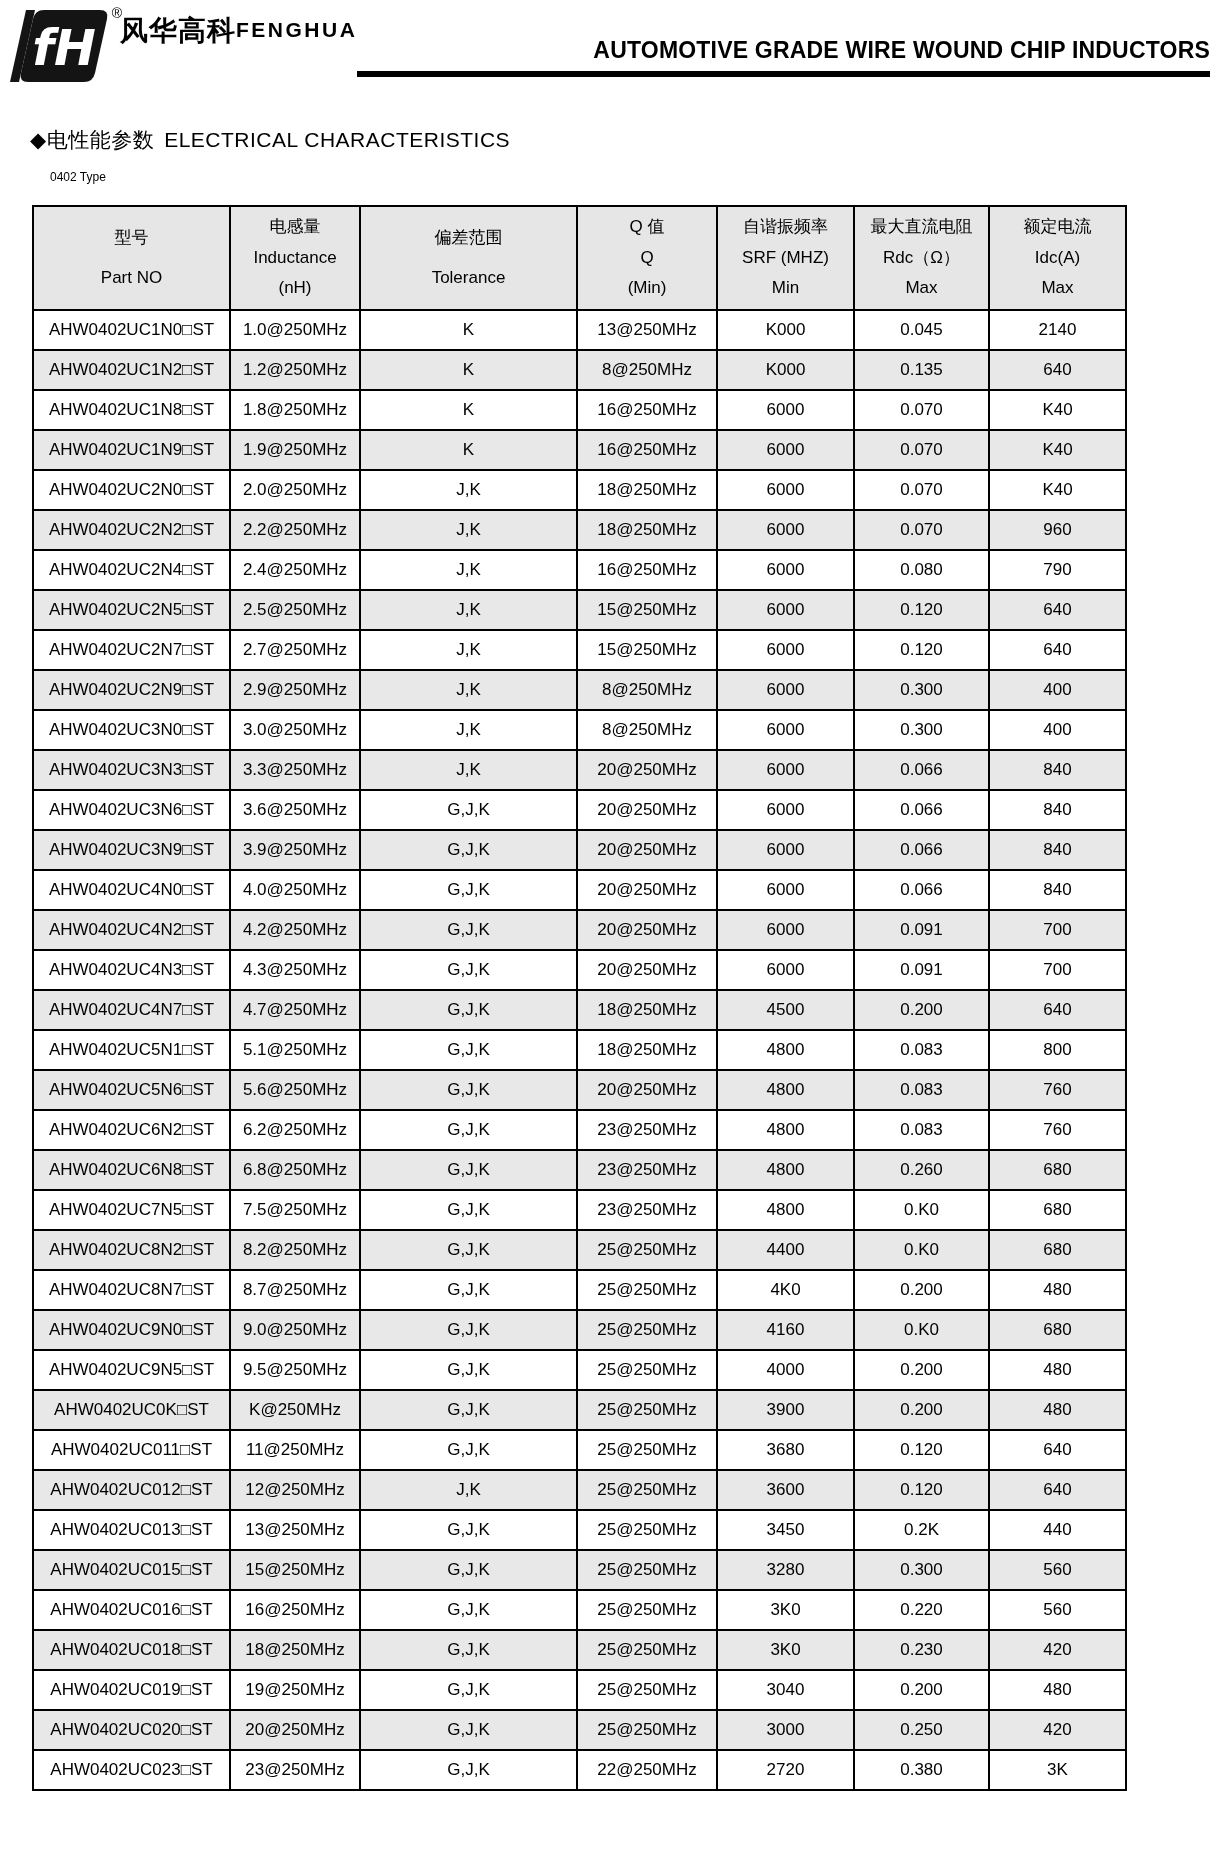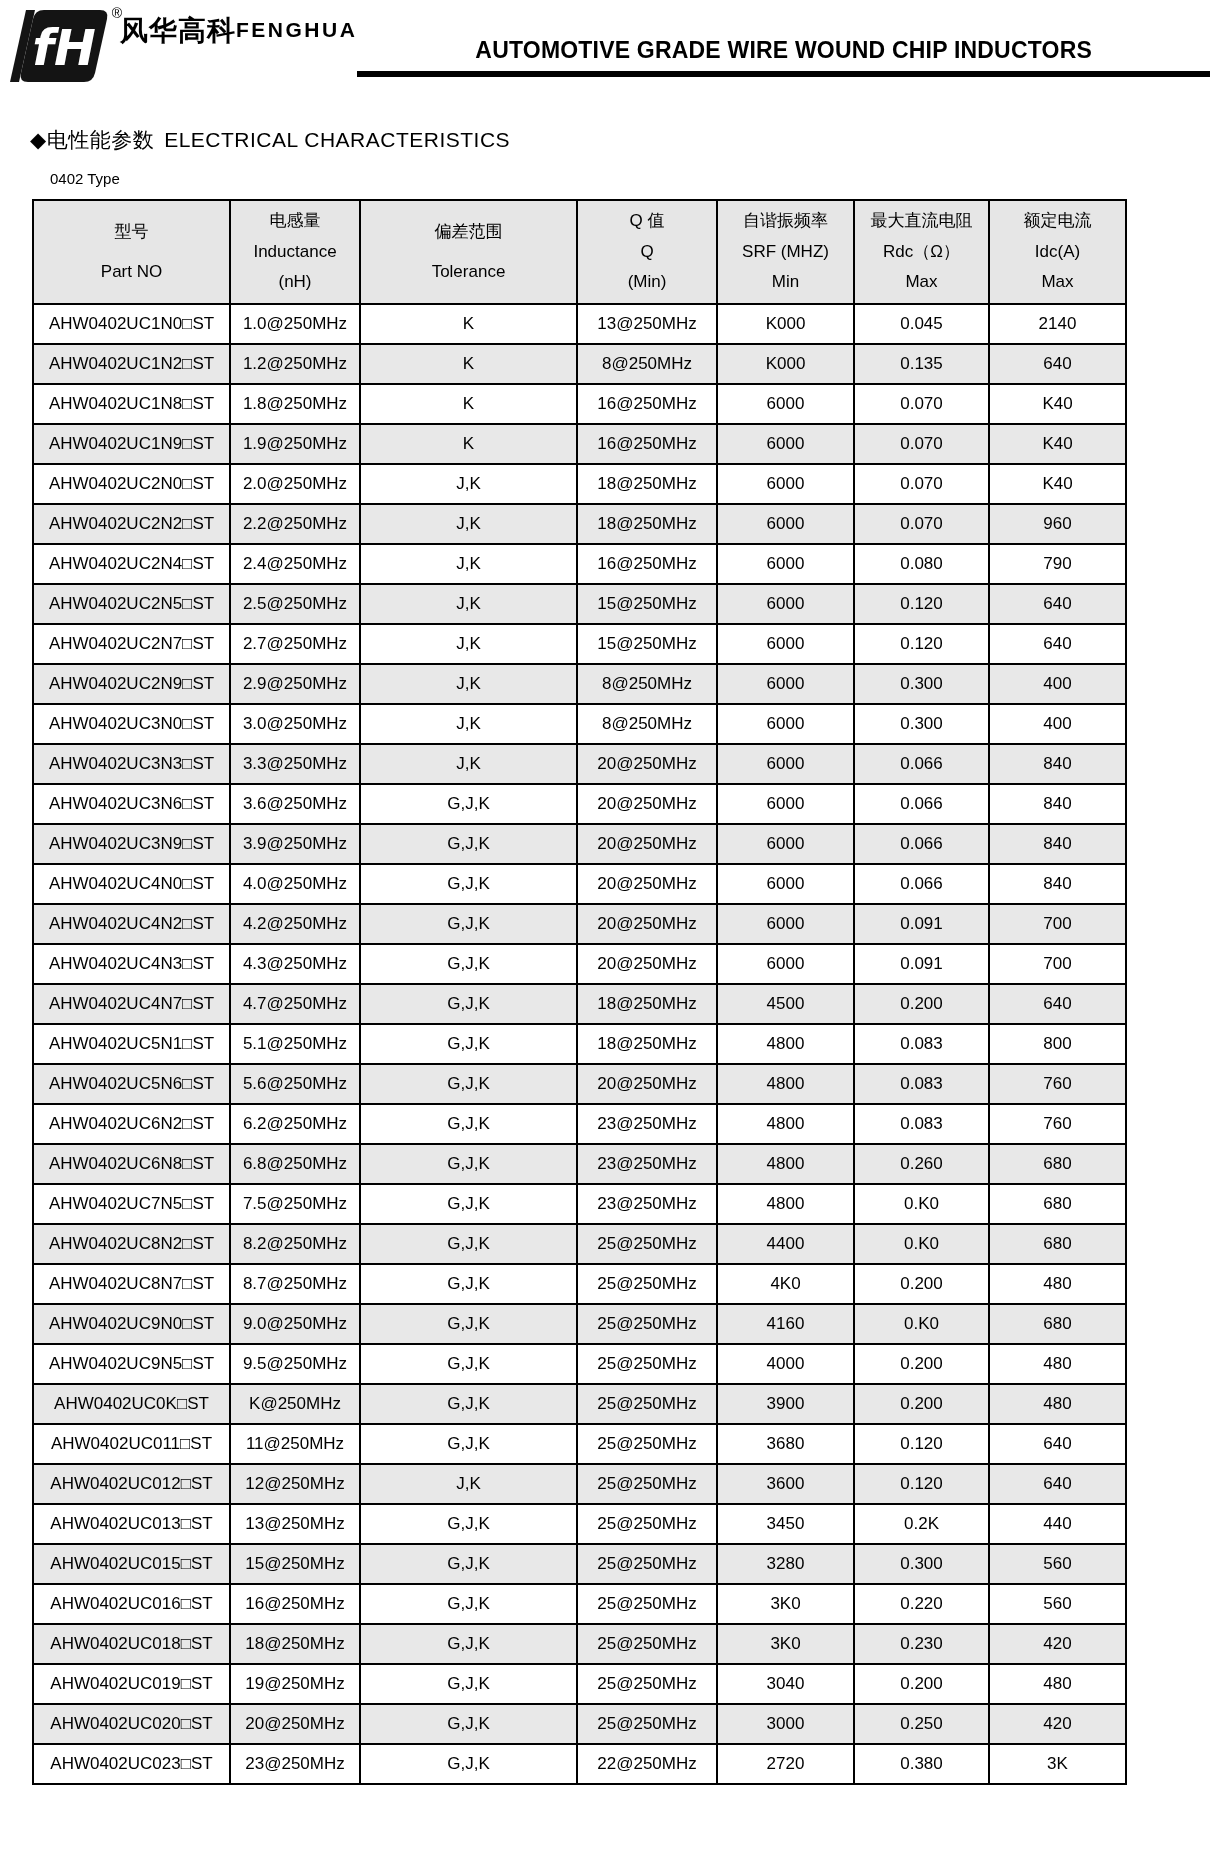--- a/index.html
+++ b/index.html
@@ -14,34 +14,34 @@
   .top{display:flex;align-items:flex-start;}
   .logo-wrap{flex:0 0 248px;display:flex;gap:10px;padding-top:4px;}
   .logo-glyph{position:relative;width:100px;height:72px;}
   .logo-glyph svg{display:block;}
   .reg-mark{position:absolute;top:-4px;right:-12px;font-size:14px;line-height:1;}
   .brand{display:flex;padding-top:6px;}
   .brand-zh{font-size:28px;font-weight:bold;letter-spacing:1px;line-height:1.05;white-space:nowrap;}
   .brand-en{font-size:21px;font-weight:bold;letter-spacing:2.5px;line-height:1.1;margin-top:2px;text-align:right;}
   .title-wrap{
     flex:1;height:56px;border-bottom:6px solid #000;
-    display:flex;align-items:flex-end;justify-content:center;
+    display:flex;align-items:flex-end;justify-content:flex-end;
     padding-bottom:7px;margin-top:2px;
   }
   .doc-title{font-size:23px;font-weight:bold;letter-spacing:0.2px;white-space:nowrap;}
 
   
   .section-heading{margin:44px 0 12px 20px;font-size:21px;letter-spacing:0.5px;}
   .section-heading .en{margin-left:10px;}
-  .type-label{margin:16px 0 8px 40px;font-size:15px;}
+  .type-label{margin:16px 0 8px 40px;font-size:12px;}
 
   
   table{
     border-collapse:collapse;table-layout:fixed;
-    width:1093px;margin:12px 0 0 22px;
+    width:1093px;margin:21px 0 0 22px;
   }
   col.c1{width:197px;} col.c2{width:130px;} col.c3{width:217px;}
   col.c4{width:140px;} col.c5{width:137px;} col.c6{width:135px;} col.c7{width:137px;}
   th,td{border:2px solid #000;text-align:center;vertical-align:middle;padding:0;overflow:hidden;}
   thead th{height:102px;background:#e6e6e6;font-weight:normal;font-size:17px;}
   thead .hl{display:flex;flex-direction:column;justify-content:space-evenly;height:102px;}
   thead .hl div{line-height:1.1;}
   td{height:38px;font-size:17px;white-space:nowrap;}
   tbody tr:nth-child(even){background:#e8e8e8;}
 </style>

